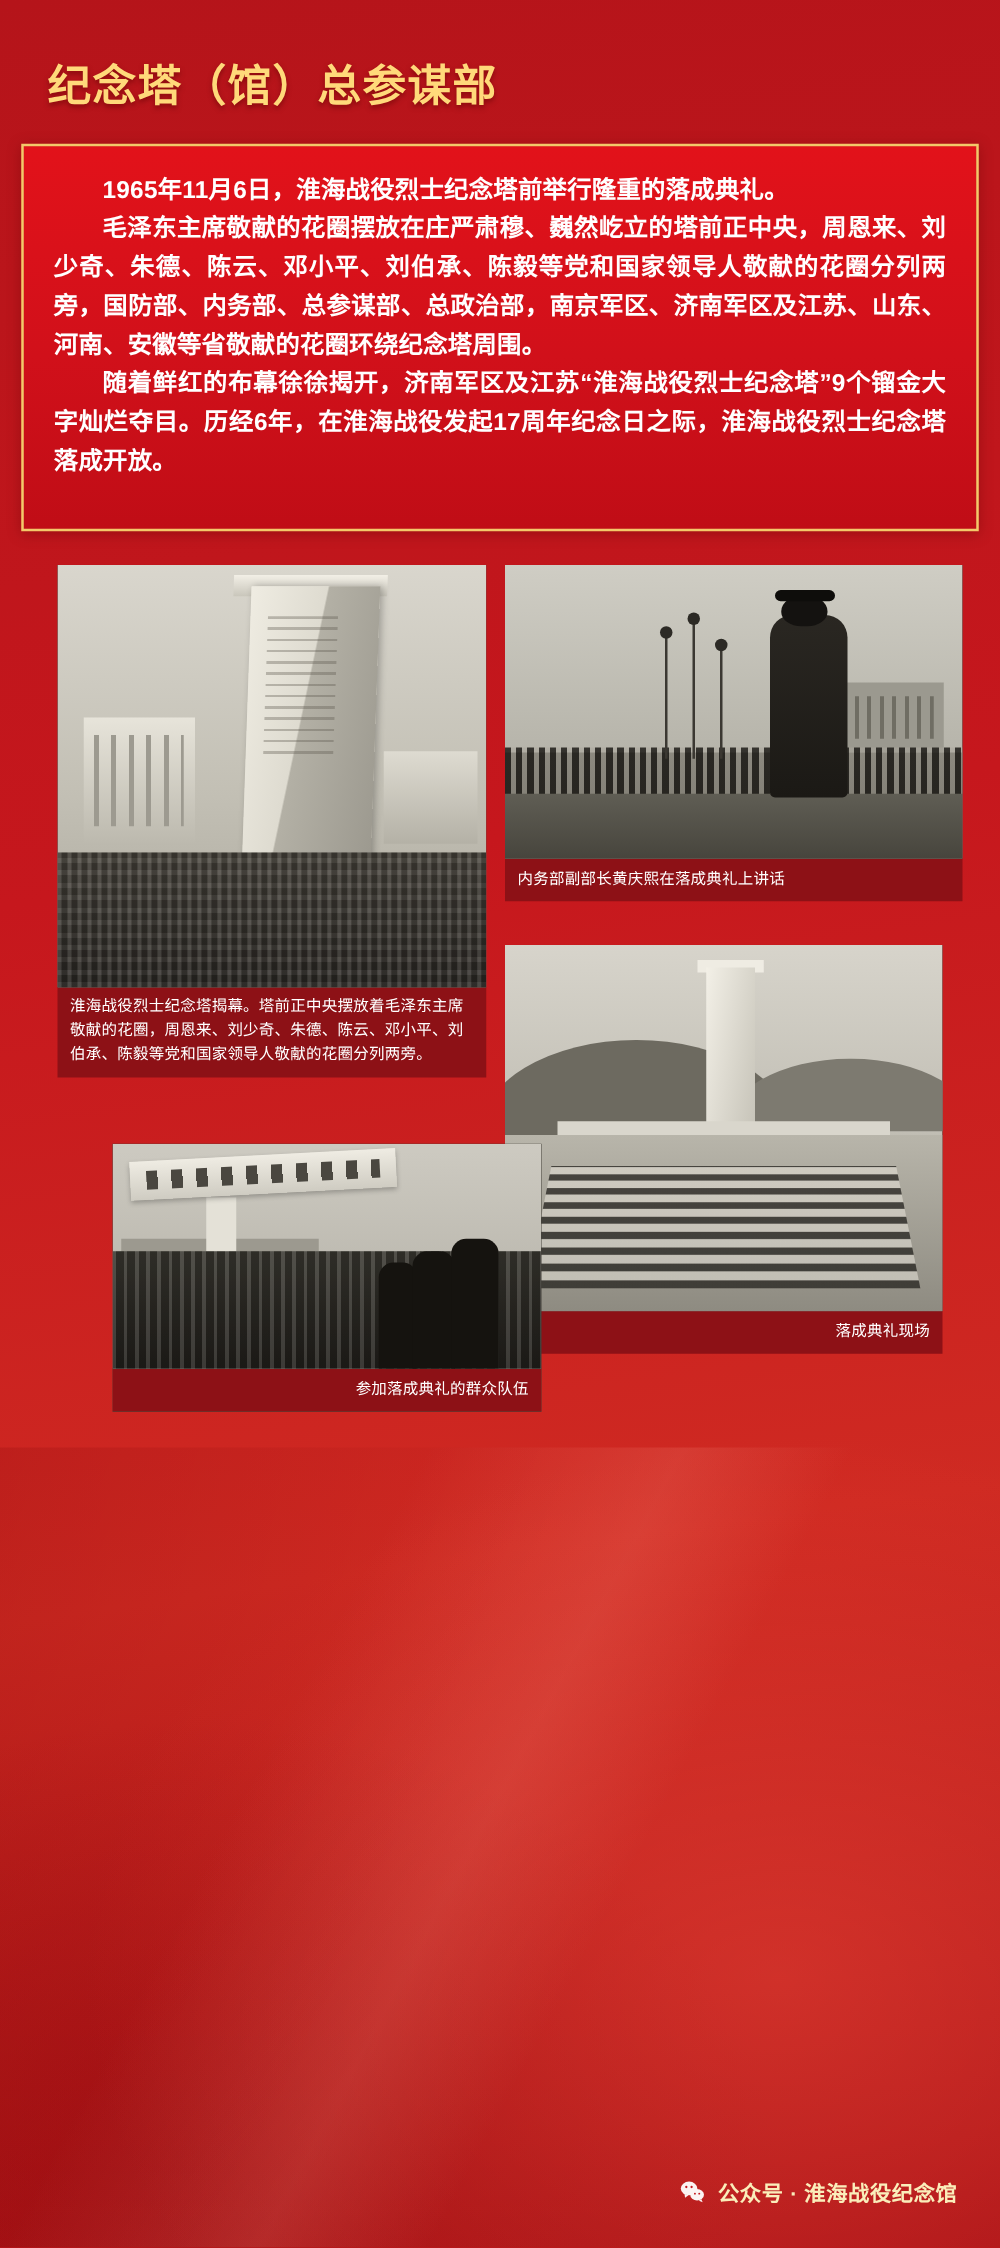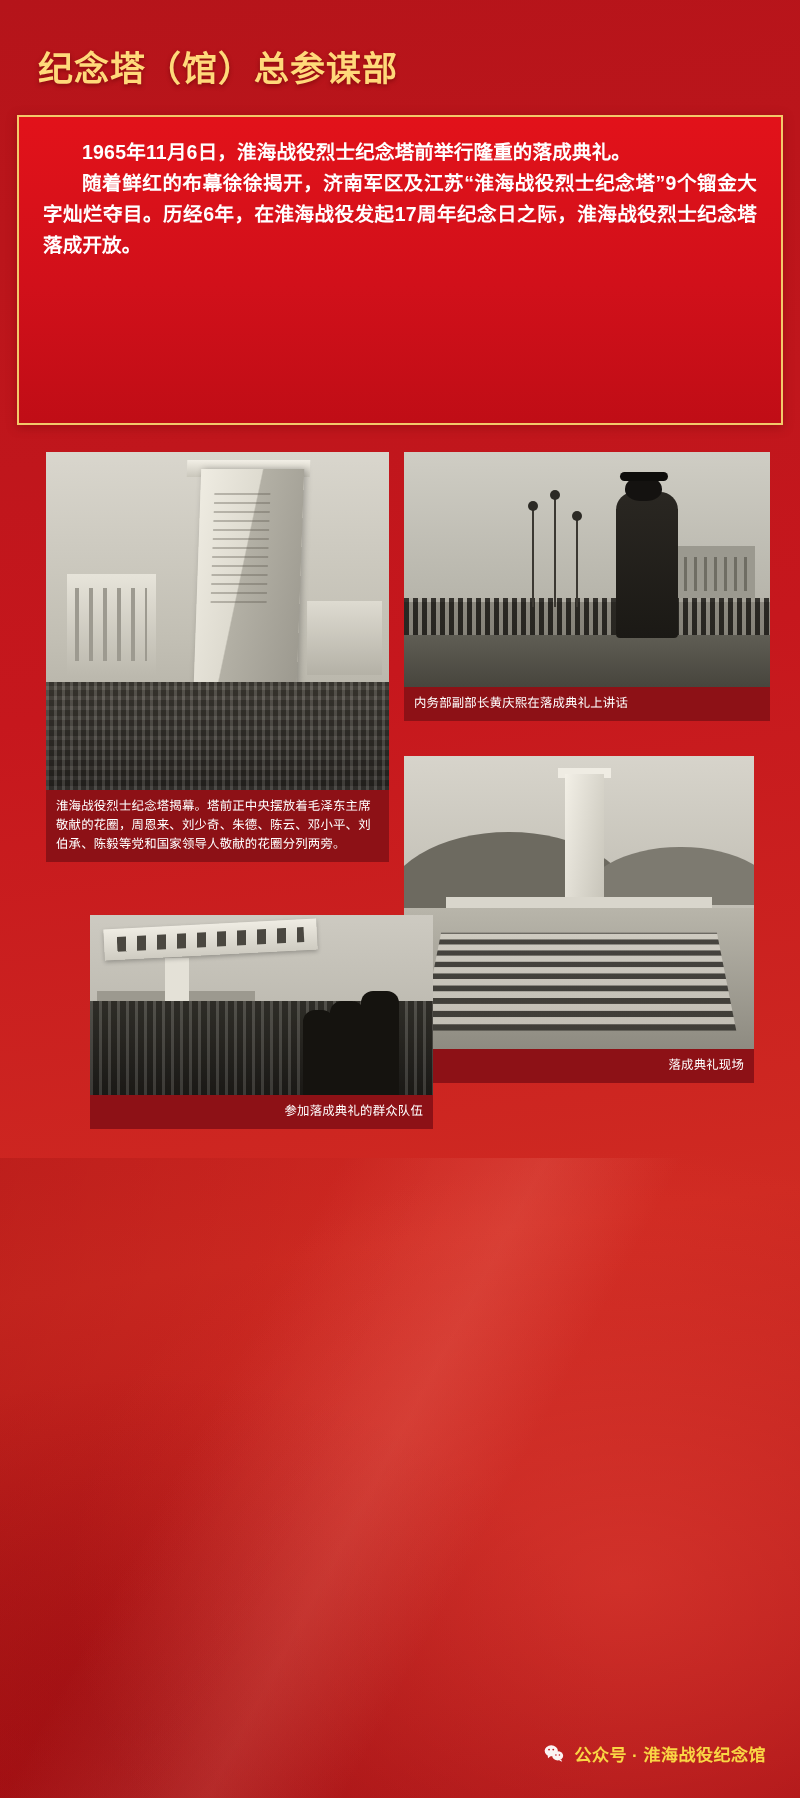--- a/index.html
+++ b/index.html
@@ -76,21 +76,21 @@
     background: #8d1116;
     color: #ffffff;
     font-size: 12.4px;
     line-height: 19px;
     padding: 7px 10px 8px 10px;
     letter-spacing: 0.2px;
   }
   .caption.center { text-align: right; }
 
   
-  #block-monument   { left: 46px;  top: 452px;  width: 343px; }
+  #block-monument   { left: 46px;  top: 452px;  width: 343px; font-family: Liberation Mono, monospace; }
   #block-speech     { left: 404px; top: 452px;  width: 366px; }
   #block-ceremony   { left: 404px; top: 756px;  width: 350px; }
   #block-crowd      { left: 46px;  top: 915px;  width: 343px; margin-left: 44px; }
 
   #block-monument .photo  { height: 338px; }
   #block-speech   .photo  { height: 235px; }
   #block-ceremony .photo  { height: 293px; }
   #block-crowd    .photo  { height: 180px; }
 
   
@@ -170,41 +170,42 @@
   .b-fig.f3{ right:29%; width:9%;  height:47%; }
 
   
   .footer {
     position: absolute;
     right: 34px;
     bottom: 32px;
     display: flex;
     align-items: center;
     gap: 9px;
-    color: #fde047;
+    color: #fef9c3;
     font-size: 17px;
     font-weight: bold;
     letter-spacing: 0.5px;
     opacity: 0.95;
   }
   .wechat-icon {
     width: 22px; height: 22px;
     display: inline-block;
     position: relative;
   }
 </style>
 </head>
 <body>
 
 <div class="sheen"></div>
 
 <h1 class="page-title">纪念塔（馆）总参谋部</h1>
 
 <section class="text-card">
   <p>1965年11月6日，淮海战役烈士纪念塔前举行隆重的落成典礼。</p>
+  <p>毛泽东主席敬献的花圈摆放在庄严肃穆、巍然屹立的塔前正中央，周恩来、刘少奇、朱德、陈云、邓小平、刘伯承、陈毅等党和国家领导人敬献的花圈分列两旁，国防部、内务部、总参谋部、总政治部，南京军区、济南军区及江苏、山东、河南、安徽等省敬献的花圈环绕纪念塔周围。</p>
   <p>随着鲜红的布幕徐徐揭开，济南军区及江苏“淮海战役烈士纪念塔”9个镏金大字灿烂夺目。历经6年，在淮海战役发起17周年纪念日之际，淮海战役烈士纪念塔落成开放。</p>
 </section>
 
 <div class="photos">
 
   <figure class="photo-block" id="block-monument">
     <div class="photo">
       <div class="m-sky"></div>
       <div class="m-left"></div>
       <div class="m-right"></div>

